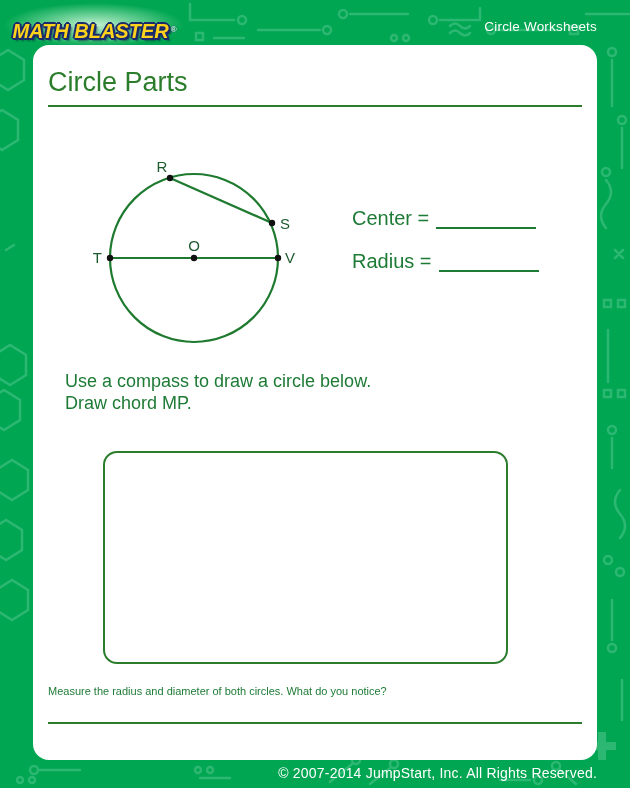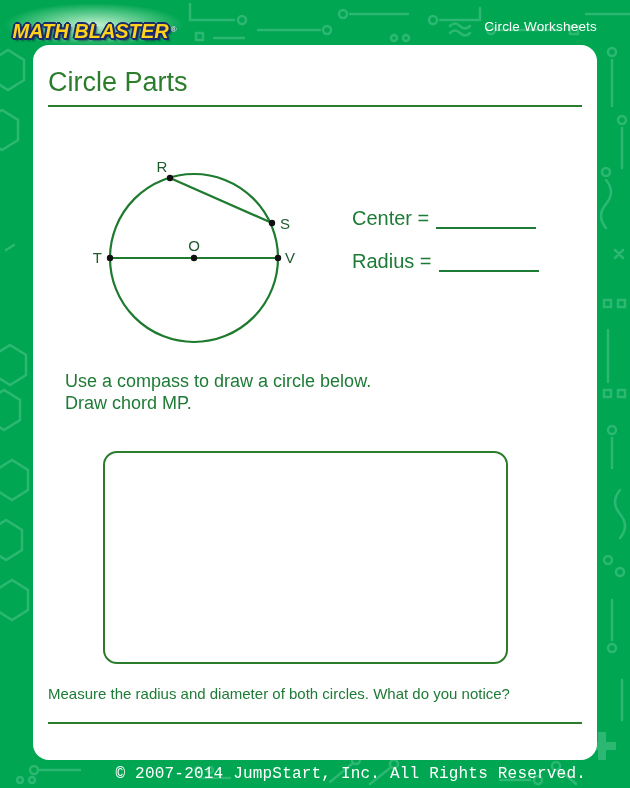--- a/index.html
+++ b/index.html
@@ -65,30 +65,30 @@
     position:absolute;left:15px;top:325px;width:540px;
     font-size:18px;color:#1E7B36;line-height:22px;margin-left:17px;
   }
   
   .draw-box{
     position:absolute;left:70px;top:406px;width:401px;height:209px;
     border:2px solid #2B7D2B;border-radius:14px;background:#ffffff;
   }
   .question{
     position:absolute;left:15px;top:640px;width:540px;
-    font-size:15px;color:#1E7B36;
+    font-size:11px;color:#1E7B36;
   }
   .answer-line{
     position:absolute;left:15px;top:677px;width:534px;height:0;
     border-bottom:2px solid #2B7D2B;
   }
   
   .copyright{
-    position:absolute;right:44px;top:765px;z-index:3;
-    color:#ffffff;font-size:16px;letter-spacing:0.2px;font-family:Liberation Mono, monospace;
+    position:absolute;right:33px;top:765px;z-index:3;
+    color:#ffffff;font-size:14px;letter-spacing:0.2px;
   }
 </style>
 </head>
 <body>
 
 <div class="page">
 
   <svg class="circuit" width="630" height="788" viewBox="0 0 630 788">
     <g stroke="#2CB873" stroke-width="2.5" fill="none" stroke-linecap="round">
 

